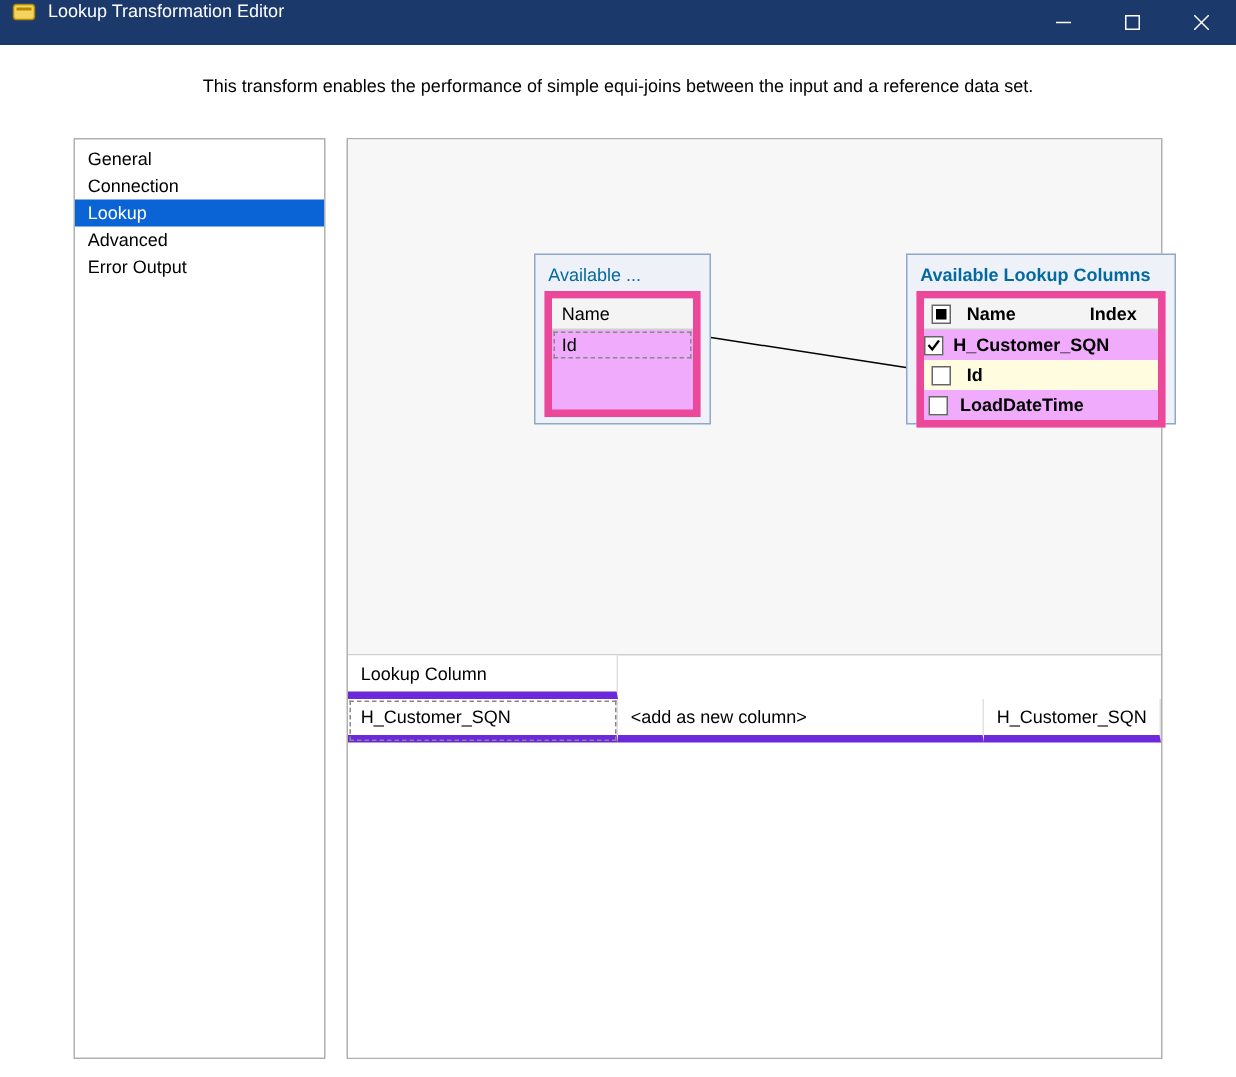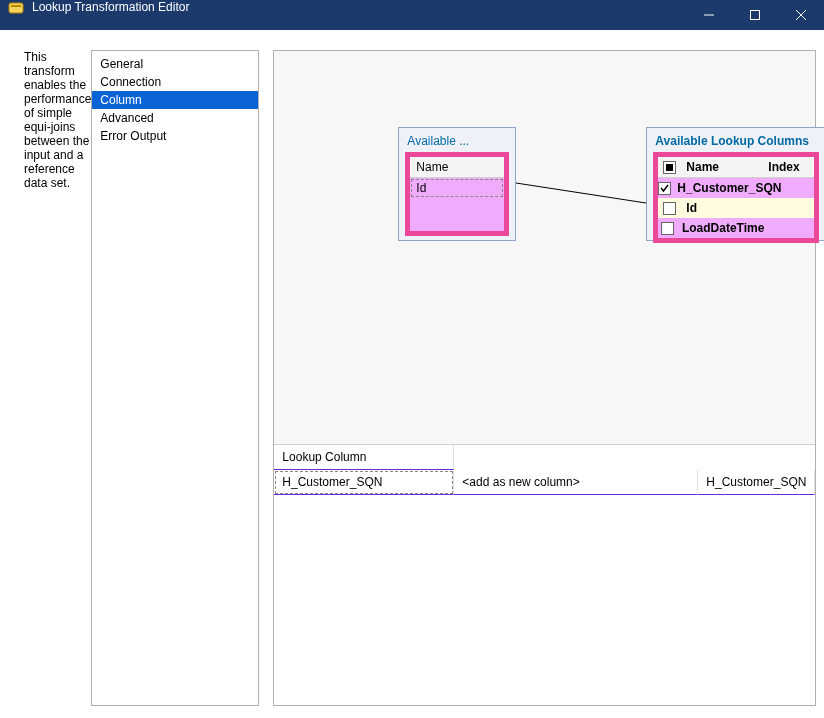--- a/index.html
+++ b/index.html
@@ -3,21 +3,21 @@
 <meta charset="utf-8">
 <style>
 * { box-sizing: border-box; margin: 0; padding: 0; font-family: "Segoe UI", Tahoma, sans-serif; font-size: 12px; }
 body { background: #fff; width: 824px; height: 718px; overflow: hidden; position: relative; }
 
 .titlebar { height: 30px; background: #1b3a6b; display: flex; padding: 0 0 0 8px; color: #fff; }
 .titlebar .app-icon { width: 16px; height: 16px; margin-right: 8px; display: flex; align-items: center; justify-content: center; }
 .titlebar .title { flex: 1; font-size: 12px; }
 .titlebar .winbtn { width: 46px; height: 30px; display: flex; align-items: center; justify-content: center; color: #fff; cursor: pointer; }
 
-.content { padding: 20px 24px 0 24px; height: calc(100% - 30px); display: flex; flex-direction: row; }
+.content { padding: 20px 24px 0 24px; height: calc(100% - 30px); display: flex; flex-direction: column; align-items: center; }
 .desc { color: #000; margin-bottom: 28px; }
 
 .body-row { display: flex; flex: 1; gap: 14px; margin-bottom: 12px; min-height: 0; }
 
 .nav { width: 168px; border: 1px solid #b0b0b0; background: #fff; padding: 4px 0; }
 .nav .item { padding: 2px 8px; cursor: pointer; }
 .nav .item.selected { background: #0a64d6; color: #fff; }
 
 .main-panel { flex: 1; border: 1px solid #b0b0b0; display: flex; flex-direction: column; }
 .diagram-area { flex: 1; position: relative; background: #f7f7f8; }
@@ -36,21 +36,21 @@
 .box .row-highlight { background: #fffce0; }
 .chk { width: 13px; height: 13px; border: 1px solid #666; background: #fff; display: flex; align-items: center; justify-content: center; cursor: pointer; }
 .chk.filled { background: #fff; }
 .chk.filled::after { content: ""; width: 7px; height: 7px; background: #000; }
 .chk.checked svg { display: block; }
 .chk svg { display: none; }
 
 .svg-link { position: absolute; top: 0; left: 0; width: 100%; height: 100%; pointer-events: none; }
 
 .mapping-header, .mapping-row { display: flex; }
-.mapping-header .mcell, .mapping-row .mcell { border-right: 1px solid #e0e0e0; border-bottom: 1px solid #6d28d9; padding: 5px 8px; }
+.mapping-header .mcell, .mapping-row .mcell { border-right: 1px solid #e0e0e0; border-bottom: 5px solid #6d28d9; padding: 5px 8px; }
 .mapping-header .mcell { background: #fff; color: #000; }
 .mcell.c1 { width: 180px; }
 .mcell.c2 { width: 244px; }
 .mcell.c3 { flex: 1; }
 .mapping-row .mcell.c1 { outline: 1px dashed #888; outline-offset: -2px; }
 </style>
 </head>
 <body>
 
 <div class="titlebar">
@@ -79,21 +79,21 @@
   </div>
 </div>
 
 <div class="content">
   <div class="desc">This transform enables the performance of simple equi-joins between the input and a reference data set.</div>
 
   <div class="body-row">
     <div class="nav" id="nav">
         <div class="item">General</div>
         <div class="item">Connection</div>
-        <div class="item selected">Column</div>
+        <div class="item selected">Lookup</div>
         <div class="item">Advanced</div>
         <div class="item">Error Output</div>
       </div>
 
     <div class="main-panel">
       <div class="diagram-area">
 
         <div class="box" id="inputBox" style="left:124px; top:76px; width:118px; height:114px;">
           <div class="box-title">Available ...</div>
           <div class="box-grid" style="height:84px;">

